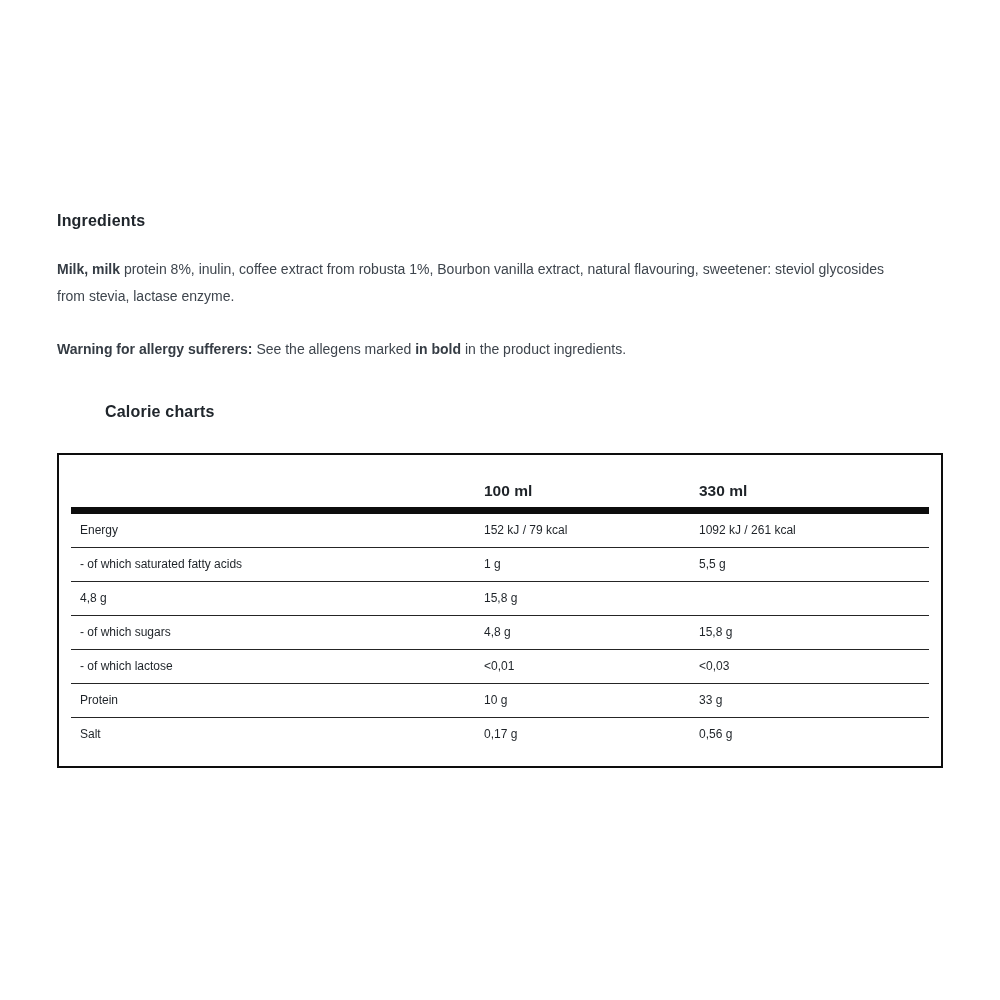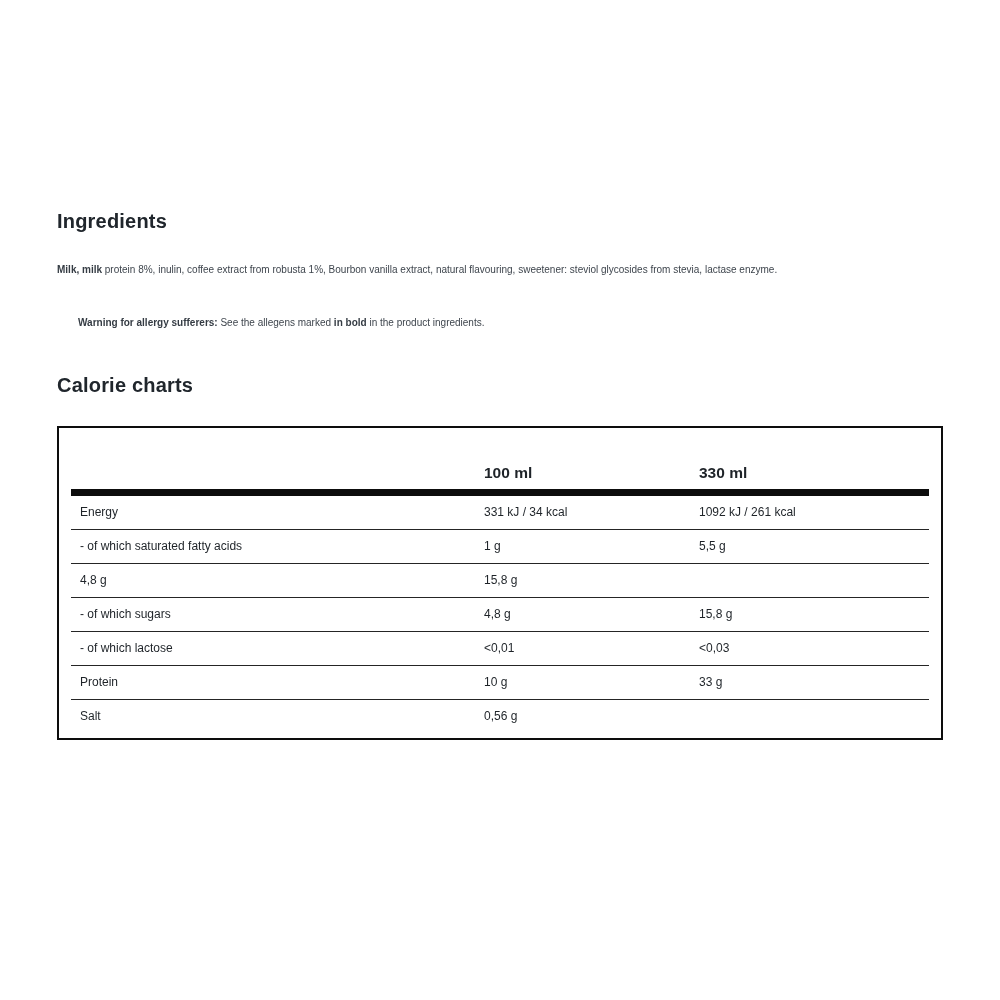--- a/index.html
+++ b/index.html
@@ -13,72 +13,72 @@
     position: relative;
     width: 1000px;
     height: 1000px;
     background: #ffffff;
     overflow: hidden;
   }
   .content {
     padding: 210px 57px 0 57px;
   }
   .section-heading {
-    font-size: 20px;
+    font-size: 16px;
     font-weight: 700;
     color: #20262c;
     letter-spacing: 0.2px;
     margin: 0;
     line-height: 22px;
   }
   .ingredients-heading { margin-bottom: 24px; }
   .body-text {
-    font-size: 10px;
+    font-size: 14px;
     line-height: 27px;
     color: #3e454d;
     margin: 0;
     max-width: 845px;
   }
   .body-text b { font-weight: 700; color: #353c44; }
   .ingredients-body { margin-bottom: 26px; }
-  .warning-text { margin-bottom: 38px; margin-left: 21px; }
-  .calorie-heading { margin-bottom: 30px; }
+  .warning-text { margin-bottom: 38px; }
+  .calorie-heading { margin-bottom: 30px; margin-left: 48px; }
 
   .nutri-table {
     width: 886px;
     border: 2px solid #0d0d0d;
     color: #1e2328;
     background: #ffffff;
   }
   .t-header {
     display: grid;
     grid-template-columns: 404px 215px 1fr;
     margin: 0 12px;
     border-bottom: 7px solid #0d0d0d;
   }
   .t-header > div {
     font-weight: 700;
     font-size: 15.5px;
     line-height: 17px;
-    padding: 36px 0 8px 9px;
+    padding: 27px 0 8px 9px;
   }
   .t-row {
     display: grid;
     grid-template-columns: 404px 215px 1fr;
     margin: 0 12px;
     border-bottom: 1px solid #252525;
   }
   .t-row > div {
     font-size: 12px;
     line-height: 17px;
     padding: 8px 0 8px 9px;
     white-space: nowrap;
   }
   .t-row.last { border-bottom: none; }
-  .t-row.last > div { padding-bottom: 13px; }
+  .t-row.last > div { padding-bottom: 23px; }
 </style>
 </head>
 <body>
 
 <div class="page">
   <div class="content">
 
     <h2 class="section-heading ingredients-heading">Ingredients</h2>
 
     <p class="body-text ingredients-body"><b>Milk, milk</b><span> protein 8%, inulin, coffee extract from robusta 1%, Bourbon vanilla extract, natural flavouring, sweetener: steviol glycosides from stevia, lactase enzyme.</span></p>
@@ -90,21 +90,21 @@
     <div class="nutri-table">
 
       <div class="t-header">
         <div></div>
         <div>100 ml</div>
         <div>330 ml</div>
       </div>
 
       <div class="t-row">
         <div>Energy</div>
-        <div>331 kJ / 34 kcal</div>
+        <div>152 kJ / 79 kcal</div>
         <div>1092 kJ / 261 kcal</div>
       </div>
 
 
       <div class="t-row">
         <div>- of which saturated fatty acids</div>
         <div>1 g</div>
         <div>5,5 g</div>
       </div>
 
@@ -126,18 +126,19 @@
       </div>
 
       <div class="t-row">
         <div>Protein</div>
         <div>10 g</div>
         <div>33 g</div>
       </div>
 
       <div class="t-row last">
         <div>Salt</div>
+        <div>0,17 g</div>
         <div>0,56 g</div>
       </div>
 
     </div>
   </div>
 </div>
 
 </body></html>

